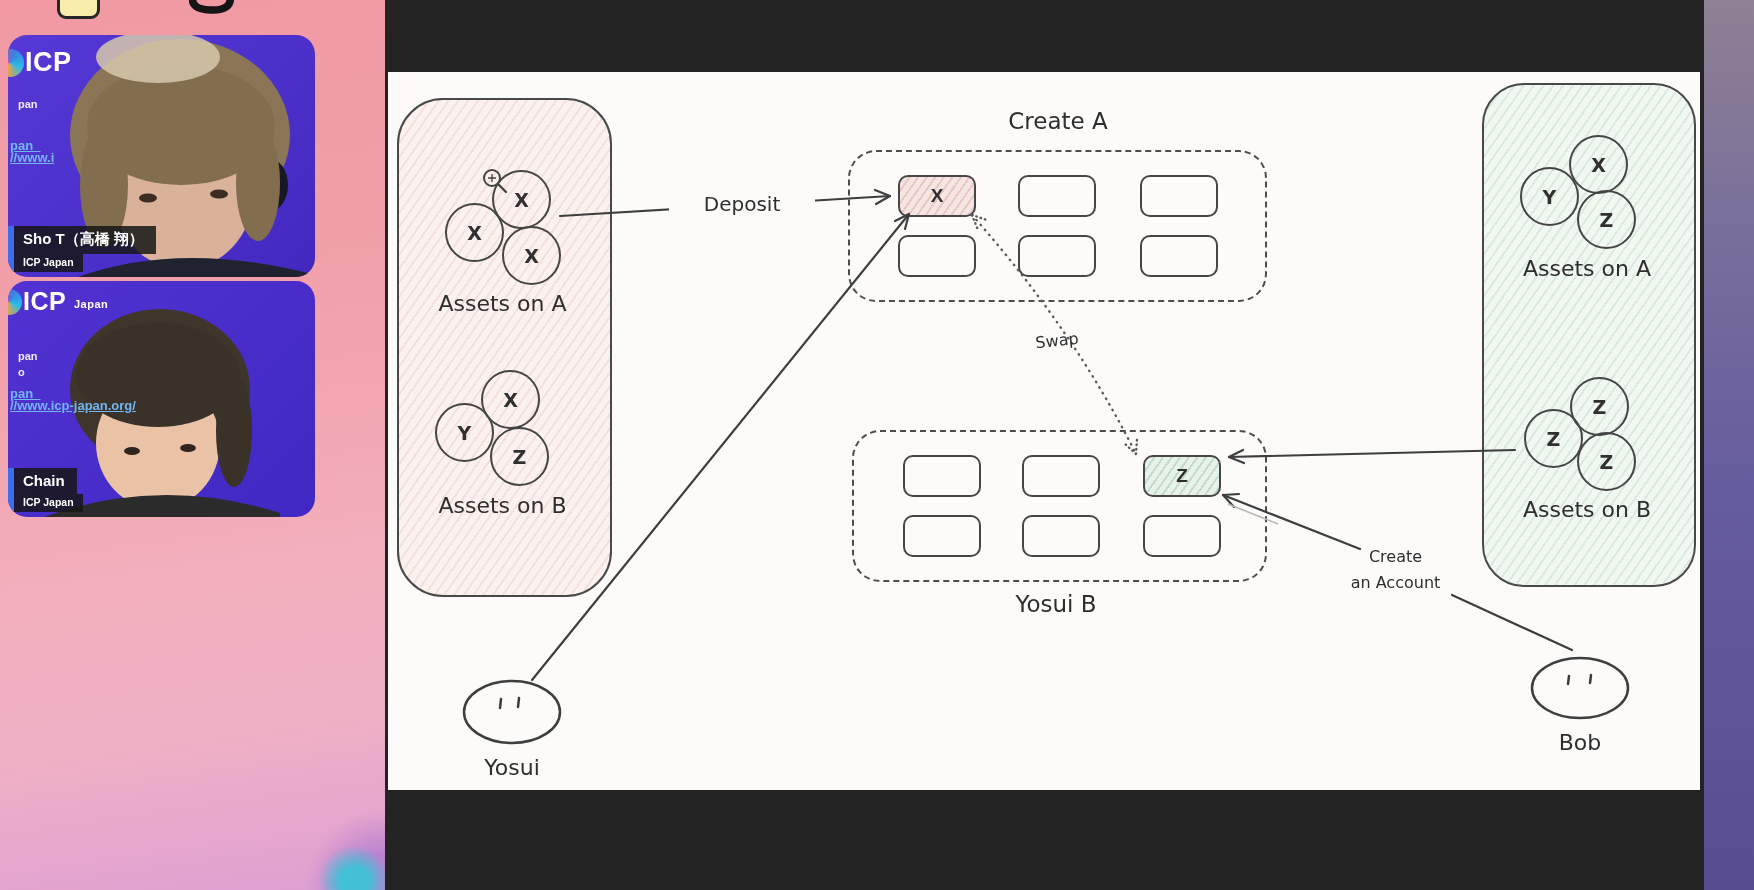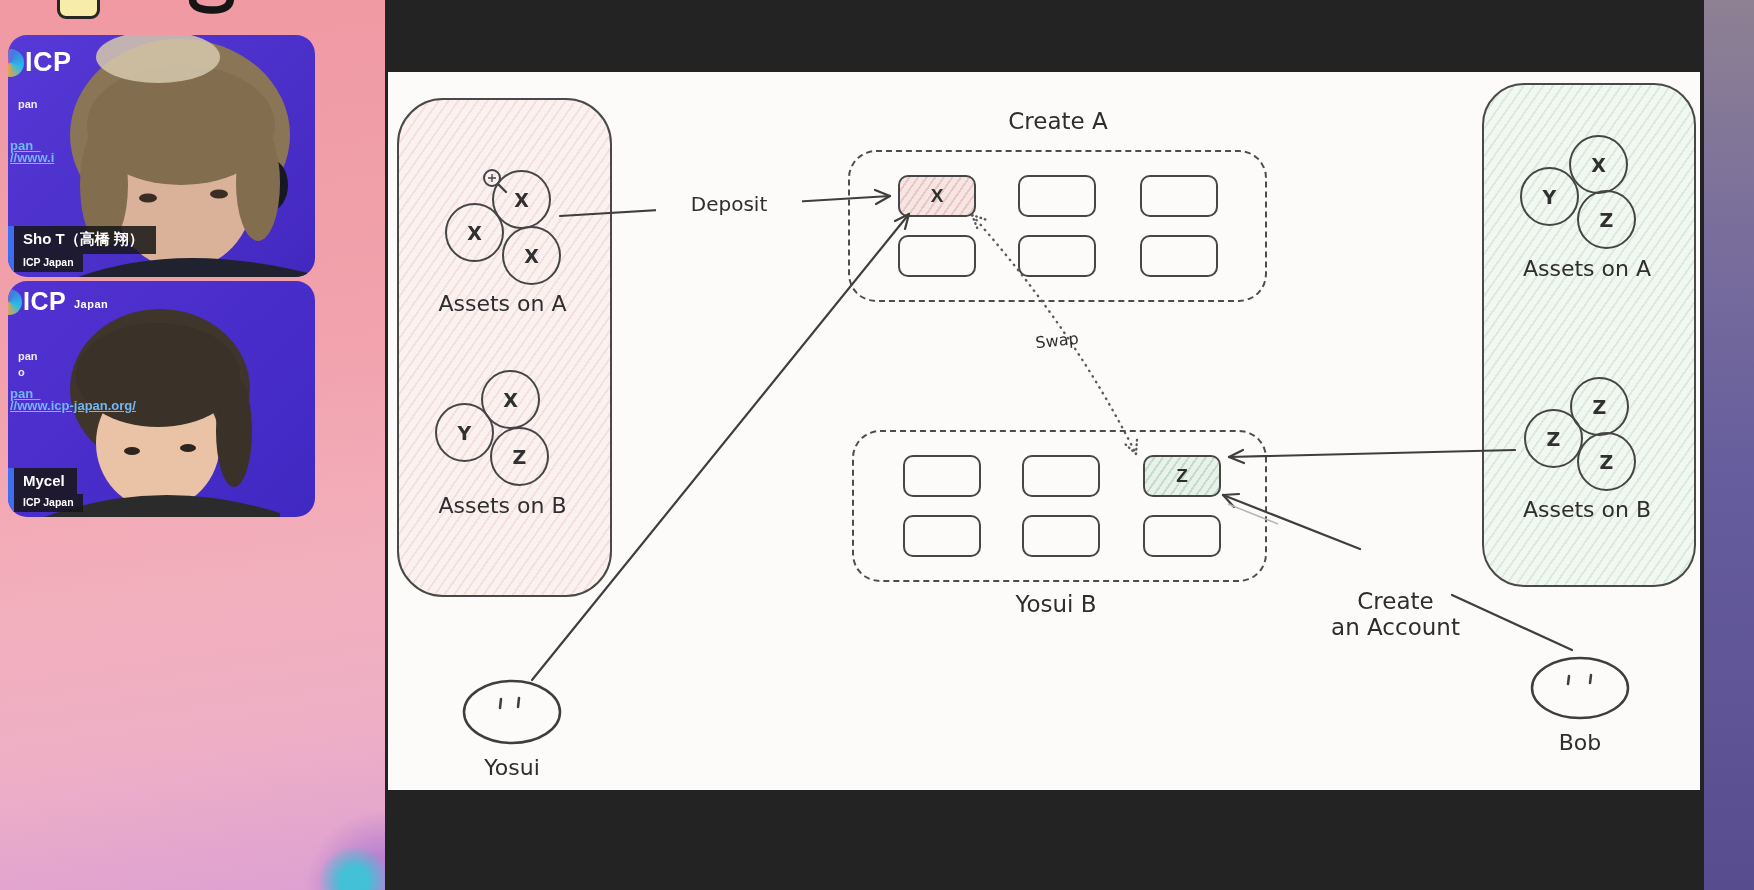--- a/index.html
+++ b/index.html
@@ -62,21 +62,21 @@
     display:flex;align-items:center;justify-content:center;font-size:19px;font-weight:600;color:#2e2e2e;}
   .cell.fx{background:repeating-linear-gradient(125deg,rgba(205,120,110,.28) 0 2px,rgba(0,0,0,0) 2px 7px),#f6e6e3;}
   .cell.fz{background:repeating-linear-gradient(125deg,rgba(110,170,130,.30) 0 2px,rgba(0,0,0,0) 2px 7px),#e9f2ea;}
 
   .dlabel{position:absolute;color:#2e2e2e;font-family:"DejaVu Sans",sans-serif;font-weight:500;
     text-align:center;}
   .lbl-chain{font-size:23px;}
   .lbl-assets{font-size:22px;}
   .lbl-deposit{font-size:20px;background:#fcfbf9;padding:0 3px;}
   .lbl-swap{font-size:16px;transform:rotate(-6deg);}
-  .lbl-create{font-size:23px;line-height:26px;margin-top:44px;}
+  .lbl-create{font-size:16px;line-height:26px;}
   .lbl-actor{font-size:22px;}
 
   .overlay{position:absolute;left:0;top:0;pointer-events:none;}
 
   .strip{position:absolute;left:1704px;top:0;width:50px;height:890px;
     background:linear-gradient(180deg,#8e8193 0%,#7a6f9b 25%,#655c9e 55%,#5e5496 80%,#564c8e 100%);}
 </style>
 </head>
 <body>
 
@@ -123,21 +123,21 @@
         <path d="M36,236 Q152,194 272,232 L272,236 Z" fill="#2b2b2b"></path>
       </svg>
       <span class="icp-ring"></span>
       <span class="brand brand-main">ICP</span>
       <span class="brand brand-suffix">Japan</span>
       <span class="frag frag-w" style="top:69px">pan</span>
       <span class="frag frag-w" style="top:85px">o</span>
       <span class="frag frag-b" style="top:105px">pan_</span>
       <span class="frag frag-b" style="top:117px">//www.icp-japan.org/</span>
       <div class="plabel">
-        <div class="pname">Mycel</div>
+        <div class="pname">Chain</div>
         <div class="porg">ICP Japan</div>
       </div>
     </div>
 
   </div>
 
   <div class="share">
     <div class="slide">
 
       <div class="panel panel-pink"></div>
@@ -213,21 +213,21 @@
           <ellipse cx="124" cy="640" rx="48" ry="31" stroke-width="2.5"></ellipse>
           <path d="M113,627 L112,636 M131,626 L130,635" stroke-width="2.5" stroke-linecap="round"></path>
         </g>
 
         <g stroke="#3e3e3e" fill="none">
           <ellipse cx="1192" cy="616" rx="48" ry="30" stroke-width="2.5"></ellipse>
           <path d="M1181,604 L1180,612 M1203,603 L1202,611" stroke-width="2.5" stroke-linecap="round"></path>
         </g>
       </svg>
 
-      <div class="dlabel lbl-deposit" style="left:268px;top:120px;width:140px">Deposit</div>
+      <div class="dlabel lbl-deposit" style="left:281px;top:120px;width:140px">Deposit</div>
       <div class="dlabel lbl-swap" style="left:619px;top:259px;width:100px">Swap</div>
       <div class="dlabel lbl-create" style="left:925px;top:472px;width:165px">
         <div>Create</div>
         <div>an Account</div>
       </div>
       <div class="dlabel lbl-actor" style="left:60px;top:683px;width:128px">Yosui</div>
       <div class="dlabel lbl-actor" style="left:1128px;top:658px;width:128px">Bob</div>
     </div>
   </div>
 

